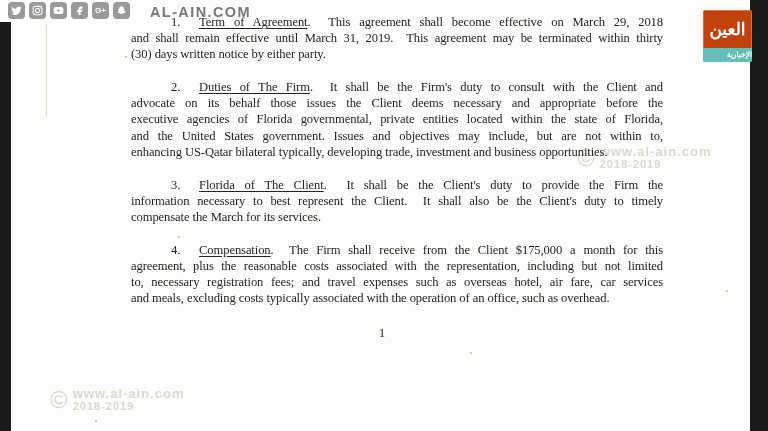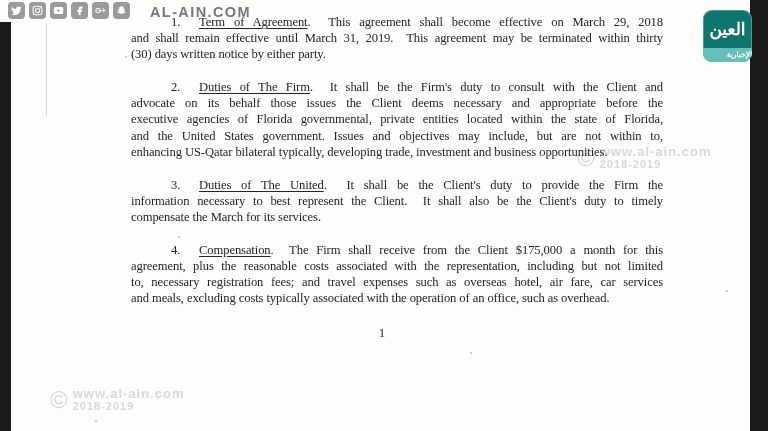--- a/index.html
+++ b/index.html
@@ -14,22 +14,22 @@
   
   .social-bar{position:absolute;left:8px;top:2px;display:flex;gap:4px;z-index:6;}
   .social-btn{width:17px;height:17px;background:#9a9a9a;border-radius:4px;display:flex;
     align-items:center;justify-content:center;cursor:pointer;}
   .social-btn svg{width:11px;height:11px;display:block;}
   .social-btn .txt-icon{color:#fff;font-size:8px;font-weight:bold;line-height:1;}
   .site-title{position:absolute;left:142px;top:4px;font-size:14.5px;font-weight:bold;
     letter-spacing:1.4px;color:#77787b;z-index:6;margin-left:8px;}
 
   
-  .logo{position:absolute;left:703px;top:10px;width:49px;height:52px;border-radius:9px;
-    background:#0f766e;overflow:hidden;z-index:7;box-shadow:0 0 0 1px rgba(255,255,255,.25) inset;}
+  .logo{position:absolute;left:703px;top:10px;width:49px;height:52px;border-radius:2px;
+    background:#c2410c;overflow:hidden;z-index:7;box-shadow:0 0 0 1px rgba(255,255,255,.25) inset;}
   .logo-title{height:38px;display:flex;align-items:center;justify-content:center;
     color:#fff;font-weight:bold;font-size:17px;direction:rtl;text-shadow:0 1px 1px rgba(0,0,0,.15);}
   .logo-band{position:absolute;left:0;right:0;bottom:0;height:14px;background:#64bfb9;
     color:#fff;font-size:7.5px;font-weight:bold;line-height:14px;direction:rtl;}
 
   
   .doc{position:absolute;left:117px;top:14px;width:546px;z-index:2;
     font-family:"Liberation Serif",serif;font-size:12.6px;line-height:16.1px;
     letter-spacing:-0.1px;color:#272322;filter:blur(0.3px);}
   .para{margin:0 0 17px 14px;}
@@ -121,21 +121,21 @@
         <div class="dline">(30) days written notice by either party.</div>
       </div>
       <div class="para">
         <div class="dline just l1"><span class="pnum">2.</span><span class="phead">Duties of The Firm</span><span>.&nbsp; It shall be the Firm's duty to consult with the Client and</span></div>
         <div class="dline just">advocate on its behalf those issues the Client deems necessary and appropriate before the</div>
         <div class="dline just">executive agencies of Florida governmental, private entities located within the state of Florida,</div>
         <div class="dline just">and the United States government. Issues and objectives may include, but are not within to,</div>
         <div class="dline">enhancing US-Qatar bilateral typically, developing trade, investment and business opportunities.</div>
       </div>
       <div class="para">
-        <div class="dline just l1"><span class="pnum">3.</span><span class="phead">Duties of The United</span><span>.&nbsp; It shall be the Client's duty to provide the Firm the</span></div>
+        <div class="dline just l1"><span class="pnum">3.</span><span class="phead">Florida of The Client</span><span>.&nbsp; It shall be the Client's duty to provide the Firm the</span></div>
         <div class="dline just">information necessary to best represent the Client.&nbsp; It shall also be the Client's duty to timely</div>
         <div class="dline">compensate the March for its services.</div>
       </div>
       <div class="para">
         <div class="dline just l1"><span class="pnum">4.</span><span class="phead">Compensation</span><span>.&nbsp; The Firm shall receive from the Client $175,000 a month for this</span></div>
         <div class="dline just">agreement, plus the reasonable costs associated with the representation, including but not limited</div>
         <div class="dline just">to, necessary registration fees; and travel expenses such as overseas hotel, air fare, car services</div>
         <div class="dline">and meals, excluding costs typically associated with the operation of an office, such as overhead.</div>
       </div>
     </main>

